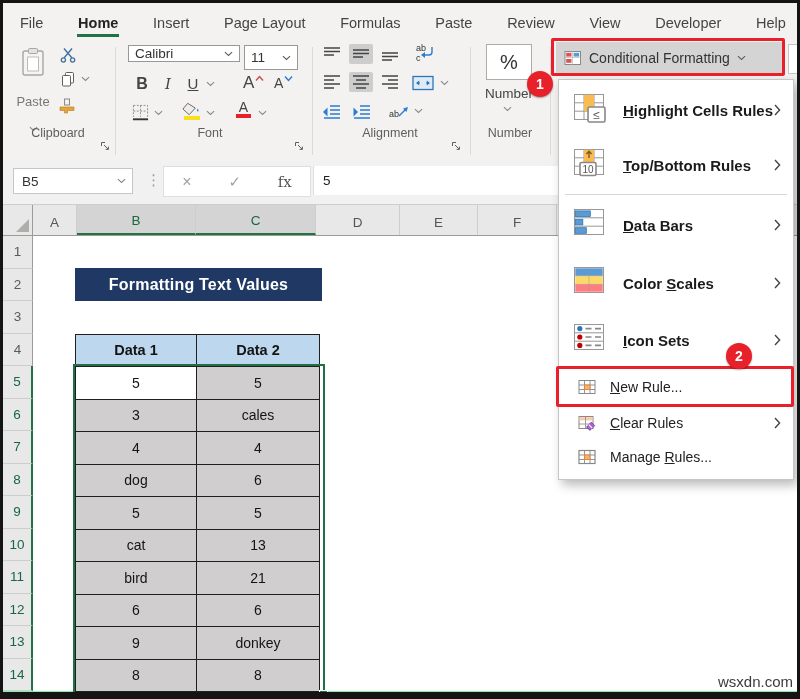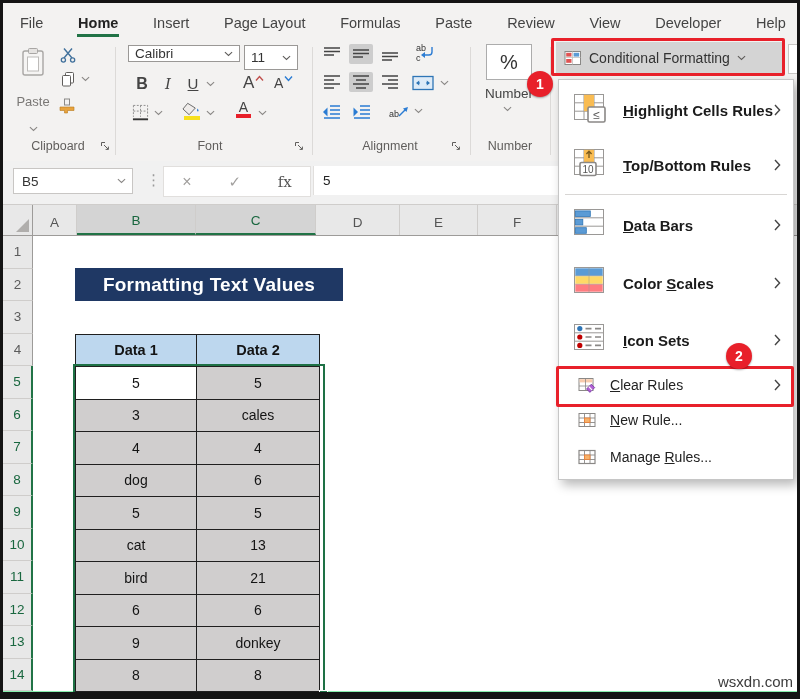--- a/index.html
+++ b/index.html
@@ -6,21 +6,21 @@
   #app{position:relative;width:800px;height:699px;background:#86efac;overflow:hidden;
        font-family:"Liberation Sans",sans-serif;-webkit-font-smoothing:antialiased;}
   .frame{position:absolute;inset:0;border:3px solid #141414;border-bottom-width:7px;z-index:60;pointer-events:none;}
   svg{display:block;}
   
   .ribbon{position:absolute;left:3px;top:3px;right:3px;height:158px;background:#f3f2f1;border-bottom:1px solid #dddbd9;}
   .tabs{position:absolute;left:16px;right:10px;top:9px;height:30px;display:flex;justify-content:space-between;align-items:flex-start;z-index:2;}
   .tab{font-size:14.5px;color:#444;padding:3px 1px 6px;cursor:default;white-space:nowrap;}
   .tab.active{color:#232323;font-weight:700;border-bottom:3px solid #217346;padding-bottom:3px;}
   .vsep{position:absolute;top:44px;height:108px;width:1px;background:#dcdad8;z-index:1;}
-  .grplabel{position:absolute;top:139px;font-size:12.5px;color:#605e5c;text-align:center;z-index:2;}
+  .grplabel{position:absolute;top:126px;font-size:12.5px;color:#605e5c;text-align:center;z-index:2;}
   .launcher{position:absolute;top:141px;width:11px;height:11px;z-index:2;}
   .rbtn{position:absolute;display:flex;align-items:center;justify-content:center;z-index:2;}
   .chev{width:9px;height:6px;}
   .combo{position:absolute;background:#fff;border:1px solid #9a9896;display:flex;align-items:center;font-size:13.5px;color:#333;padding:0 6px;box-sizing:border-box;z-index:2;}
   .combo .cv{flex:1;}
   .glyph{font-size:15px;color:#444;}
   .selbox{background:#cdcdcd;border-radius:2px;}
   .fc-bar{display:block;width:15px;height:4px;background:#E8202A;margin-top:0px;}
   .fill-bar{display:block;width:16px;height:4px;background:#F7E01D;}
   
@@ -41,21 +41,21 @@
   .colhdr{position:absolute;left:3px;top:204px;width:794px;height:32px;background:#e8e8e8;display:flex;z-index:3;border-bottom:1px solid #9d9b99;box-sizing:border-box;}
   .ch{box-sizing:border-box;border-right:1px solid #cfcdcb;display:flex;align-items:flex-end;justify-content:center;font-size:13.5px;color:#555;padding-bottom:5px;}
   .ch.sel{background:#d4d4d4;border-bottom:2px solid #217346;color:#19673f;}
   .corner{box-sizing:border-box;width:30px;border-right:1px solid #9d9b99;position:relative;}
   .corner .tri{position:absolute;right:3px;bottom:3px;width:0;height:0;border-left:13px solid transparent;border-bottom:13px solid #b0aeac;}
   .rowhdrs{position:absolute;left:3px;top:236px;width:30px;z-index:3;}
   .rh{box-sizing:border-box;width:30px;height:32.5px;background:#e8e8e8;border-bottom:1px solid #cfcdcb;border-right:1px solid #9d9b99;display:flex;align-items:center;justify-content:center;font-size:13.5px;color:#5b5b5b;}
   .rh.sel{color:#19673f;border-right:2px solid #217346;}
   .sheet{position:absolute;left:33px;top:236px;width:764px;height:455px;background:#fff;z-index:1;}
   
-  .title{position:absolute;left:75px;top:268px;width:268px;height:33px;background:#1F3864;color:#fff;font-weight:700;font-size:19px;display:flex;align-items:center;justify-content:center;z-index:5;letter-spacing:.2px;}
+  .title{position:absolute;left:75px;top:268px;width:247px;height:33px;background:#1F3864;color:#fff;font-weight:700;font-size:16px;display:flex;align-items:center;justify-content:center;z-index:5;letter-spacing:.2px;}
   .dtable{position:absolute;left:75px;top:333.5px;width:245px;border-left:1.4px solid #1f1f1f;border-top:1.4px solid #1f1f1f;box-sizing:border-box;z-index:5;}
   .trow{display:flex;}
   .tcell{box-sizing:border-box;height:32.5px;border-right:1.4px solid #1f1f1f;border-bottom:1.4px solid #1f1f1f;display:flex;align-items:center;justify-content:center;font-size:14px;color:#141414;background:#D0CECE;}
   .tcell.c1{width:121px;}.tcell.c2{width:123px;}
   .trow.hdr .tcell{background:#BDD7EE;font-weight:700;font-size:14.5px;}
   .tcell.active{background:#fff;}
   .selrange{position:absolute;left:73px;top:364px;width:248px;height:328px;border:2.2px solid #1e7145;z-index:6;pointer-events:none;}
   .handle{position:absolute;right:-5px;bottom:-5px;width:7px;height:7px;background:#1e7145;border:1.5px solid #fff;}
   
   .menu{position:absolute;left:558px;top:79px;width:236px;height:401px;background:#fff;border:1px solid #c6c6c6;box-shadow:4px 5px 10px rgba(0,0,0,.28);z-index:20;box-sizing:border-box;padding-top:3px;display:flex;flex-direction:column;}
@@ -510,47 +510,47 @@
             <path d="M14.5 8.6h6M24 8.6h6M14.5 17h6M24 17h6M14.5 25.4h6M24 25.4h6" stroke="#8a8886" stroke-width="1.6"></path>
           </svg>
       </span>
       <span class="mlabel"><u>I</u>con Sets</span>
       <span class="msub">
           <svg width="7" height="12" viewBox="0 0 7 12">
             <path d="M1 1l4.6 5L1 11" fill="none" stroke="#444" stroke-width="1.4"></path>
           </svg>
         </span>
     </div>
+    <div class="mi small" style="height:38px">
+      <span class="mic">
+        <svg width="20" height="20" viewBox="0 0 20 20">
+            <rect x="2" y="3.5" width="16" height="13" fill="#fff" stroke="#8a8886"></rect>
+            <path d="M2 8h16M2 12.5h16M7.5 3.5v13M13 3.5v13" stroke="#8a8886" stroke-width=".9" fill="none"></path>
+            <rect x="7.5" y="8" width="5.5" height="4.5" fill="#F6B26B" stroke="#ED7D31" stroke-width=".8"></rect>
+          </svg>
+      </span>
+      <span class="mlabel"><u>N</u>ew Rule...</span>
+    </div>
     <div class="mi small" style="height:33px">
       <span class="mic">
         <svg width="20" height="20" viewBox="0 0 20 20">
             <rect x="2" y="3.5" width="14" height="12" fill="#fff" stroke="#8a8886"></rect>
             <rect x="2.6" y="4.2" width="12.8" height="3.2" fill="#F8CBAD"></rect>
             <path d="M2 11h14M8.5 3.5v12" stroke="#8a8886" stroke-width=".8" fill="none"></path>
             <path d="M9.5 14l4.8-4.8 3.4 3.4-4.8 4.8z" fill="#B05FD3" stroke="#7030A0" stroke-width=".8"></path>
             <path d="M11.8 11.7l3.4 3.4" stroke="#fff" stroke-width="1.2"></path>
           </svg>
       </span>
       <span class="mlabel"><u>C</u>lear Rules</span>
       <span class="msub">
           <svg width="7" height="12" viewBox="0 0 7 12">
             <path d="M1 1l4.6 5L1 11" fill="none" stroke="#444" stroke-width="1.4"></path>
           </svg>
         </span>
     </div>
-    <div class="mi small" style="height:38px">
-      <span class="mic">
-        <svg width="20" height="20" viewBox="0 0 20 20">
-            <rect x="2" y="3.5" width="16" height="13" fill="#fff" stroke="#8a8886"></rect>
-            <path d="M2 8h16M2 12.5h16M7.5 3.5v13M13 3.5v13" stroke="#8a8886" stroke-width=".9" fill="none"></path>
-            <rect x="7.5" y="8" width="5.5" height="4.5" fill="#F6B26B" stroke="#ED7D31" stroke-width=".8"></rect>
-          </svg>
-      </span>
-      <span class="mlabel"><u>N</u>ew Rule...</span>
-    </div>
     <div class="mi small" style="height:35px">
       <span class="mic">
         <svg width="20" height="20" viewBox="0 0 20 20">
             <rect x="2" y="3.5" width="16" height="13" fill="#fff" stroke="#8a8886" stroke-width="1.2"></rect>
             <path d="M2 8h16M2 12.5h16M7.5 3.5v13M13 3.5v13" stroke="#8a8886" stroke-width=".9" fill="none"></path>
             <rect x="7.5" y="8" width="5.5" height="4.5" fill="#F6B26B" stroke="#ED7D31" stroke-width=".8"></rect>
           </svg>
       </span>
       <span class="mlabel">Manage <u>R</u>ules...</span>
     </div>

